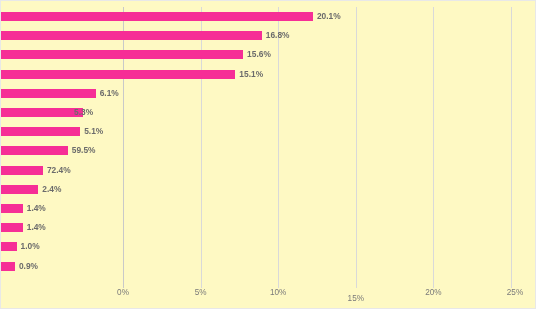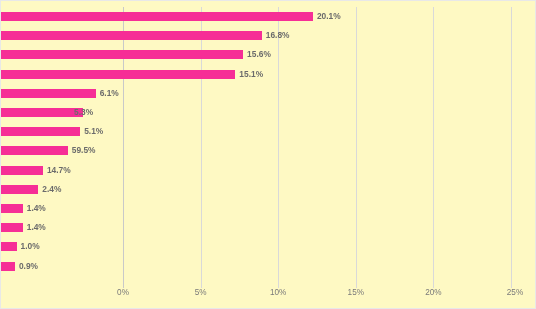--- a/index.html
+++ b/index.html
@@ -154,21 +154,21 @@
       <div class="bar-row" style="top: 140.4px;">
         <div class="bar-wrap" style="width: 66.736px;">
           <div class="bar" style="background: rgb(246, 46, 150);"></div>
         </div>
         <div class="val-label" style="left: 192.736px;">59.5%</div>
       </div>
       <div class="bar-row" style="top: 159.6px;">
         <div class="bar-wrap" style="width: 41.904px;">
           <div class="bar" style="background: rgb(246, 46, 150);"></div>
         </div>
-        <div class="val-label" style="left: 167.904px;">14.7%</div>
+        <div class="val-label" style="left: 167.904px;">72.4%</div>
       </div>
       <div class="bar-row" style="top: 178.8px;">
         <div class="bar-wrap" style="width: 37.248px;">
           <div class="bar" style="background: rgb(246, 46, 150);"></div>
         </div>
         <div class="val-label" style="left: 163.248px;">2.4%</div>
       </div>
       <div class="bar-row" style="top: 198px;">
         <div class="bar-wrap" style="width: 21.728px;">
           <div class="bar" style="background: rgb(246, 46, 150);"></div>
@@ -192,18 +192,18 @@
           <div class="bar" style="background: rgb(246, 46, 150);"></div>
         </div>
         <div class="val-label" style="left: 139.968px;">0.9%</div>
       </div>
     </div>
 
   <div id="x-axis">
       <div class="tick-label" style="left: 0px;">0%</div>
       <div class="tick-label" style="left: 77.6px;">5%</div>
       <div class="tick-label" style="left: 155.2px;">10%</div>
-      <div class="tick-label" style="left: 232.8px;">15%</div>
+      <div class="tick-label" style="left: 232.8px; margin-top: 6px;">15%</div>
       <div class="tick-label" style="left: 310.4px;">20%</div>
       <div class="tick-label" style="left: 392px;">25%</div>
     </div>
 
 </div>
 
 </body></html>

